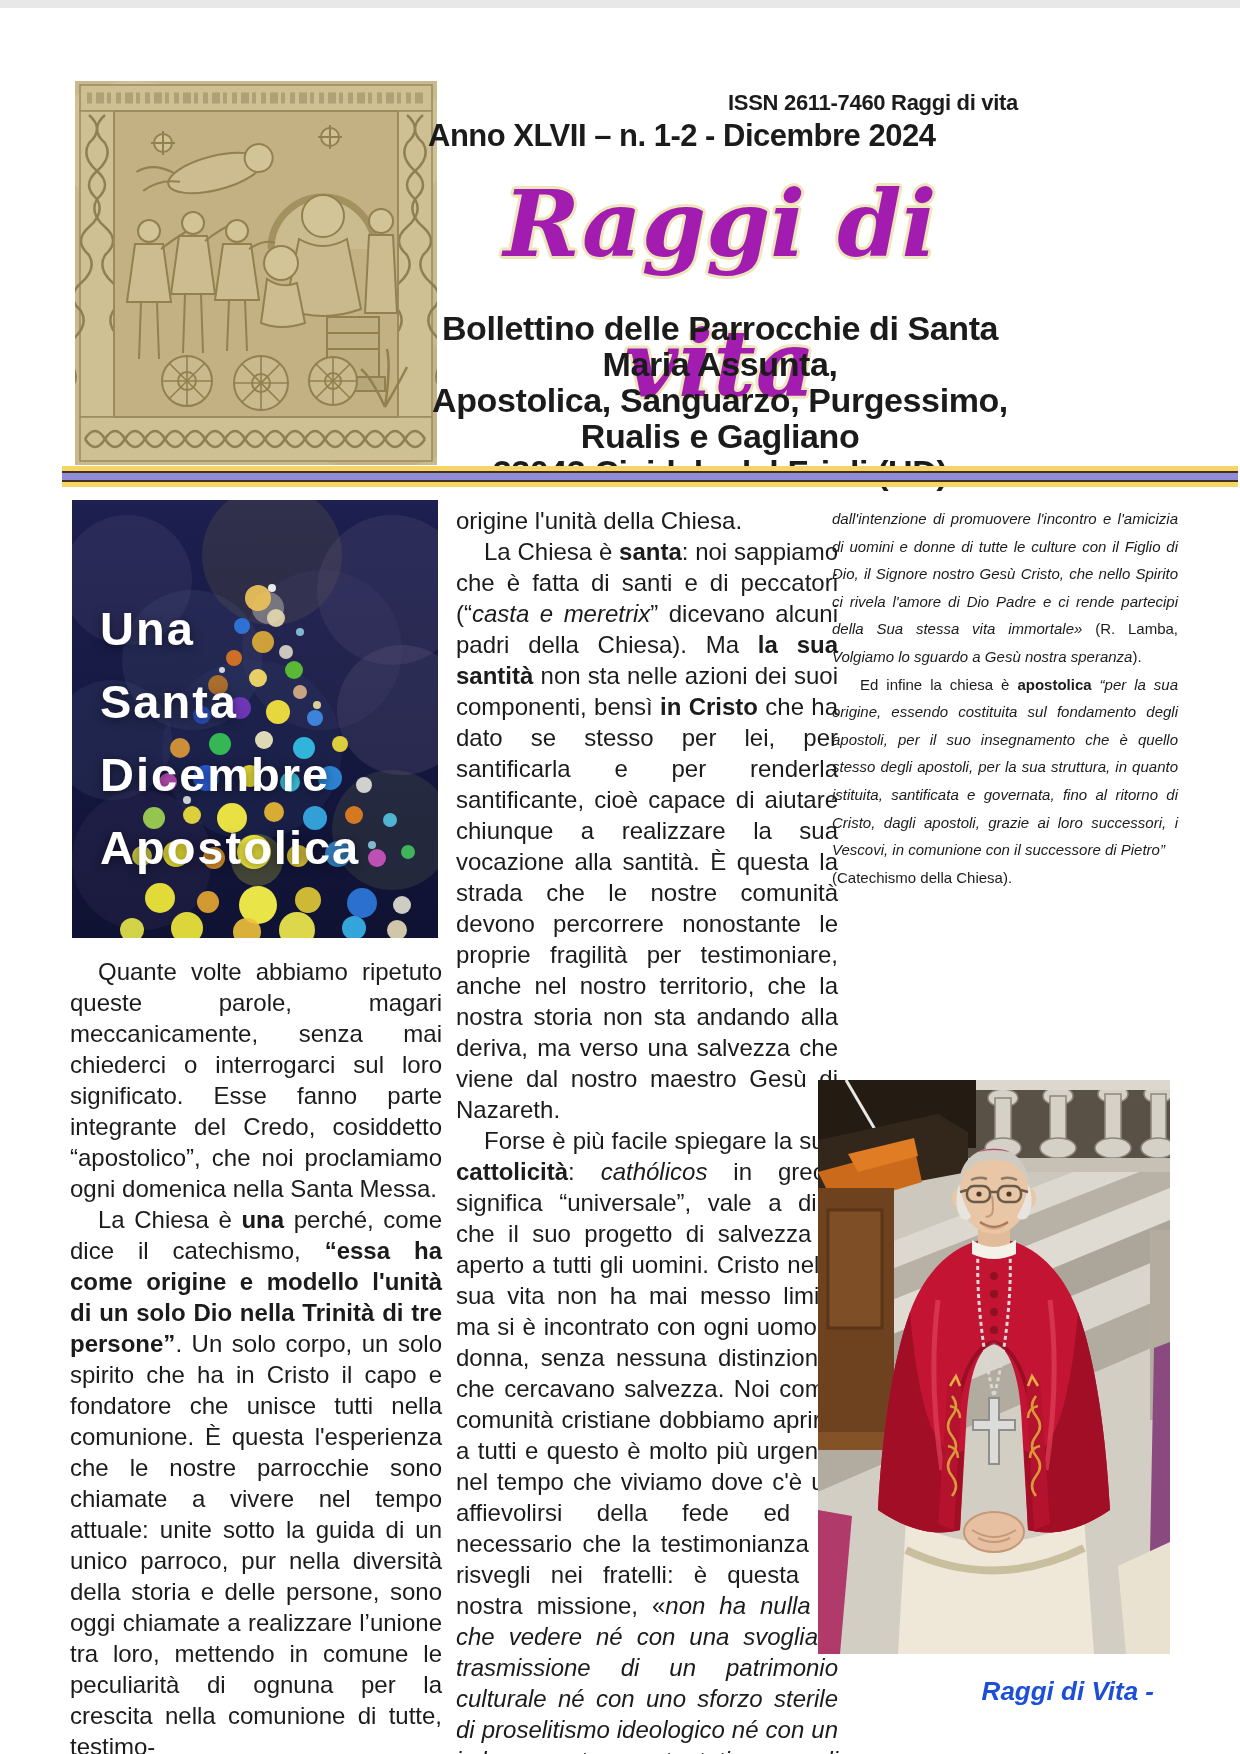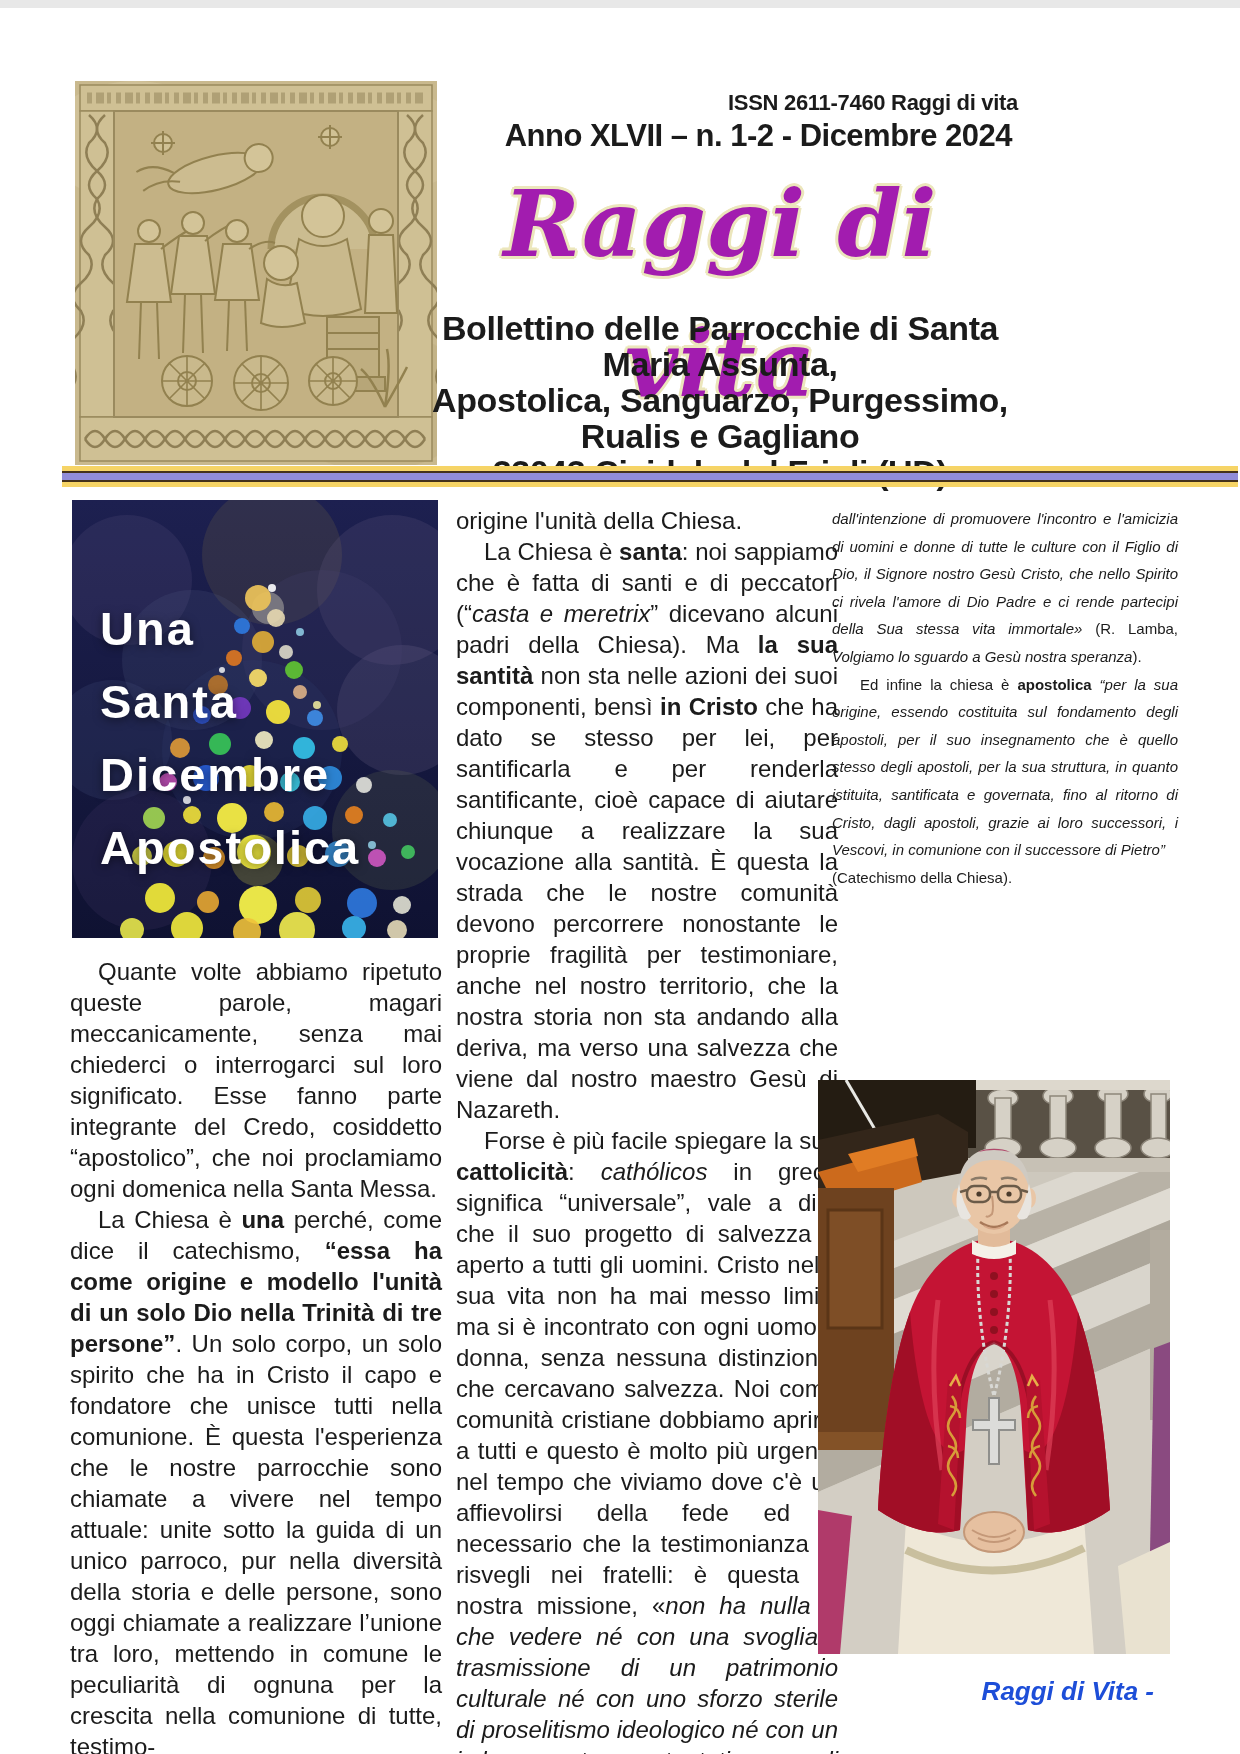--- a/index.html
+++ b/index.html
@@ -3,21 +3,21 @@
 <meta charset="utf-8">
 <style>
   html,body{margin:0;padding:0;background:#e8e8e8;}
   .page{position:relative;width:1240px;height:1754px;background:#ffffff;margin:8px auto;
         font-family:"Liberation Sans",sans-serif;color:#1b1b1b;overflow:hidden;}
 
   
   .relief{position:absolute;left:75px;top:73px;width:362px;height:384px;}
   .issn{position:absolute;left:440px;top:82px;width:578px;text-align:right;
         font-weight:bold;font-size:22px;letter-spacing:-0.3px;}
-  .edition{position:absolute;left:428px;top:110px;width:584px;text-align:right;
+  .edition{position:absolute;left:428px;top:110px;width:584px;text-align:left;
         font-weight:bold;font-size:31px;letter-spacing:-0.5px;}
   .masthead{position:absolute;left:418px;top:146px;width:604px;text-align:center;
         font-family:"DejaVu Serif",serif;font-style:italic;font-weight:bold;
         font-size:92px;line-height:140px;color:#a21caf;
         text-shadow:-2px -2px 0 #ece6bc, 2px -2px 0 #ece6bc, -2px 2px 0 #ece6bc,
                      2px 2px 0 #ece6bc, 0 3px 0 #ece6bc, 0 -3px 0 #ece6bc,
                      3px 0 0 #ece6bc, -3px 0 0 #ece6bc;}
   .subtitle{position:absolute;left:424px;top:302px;width:592px;text-align:center;
         font-weight:bold;font-size:34px;line-height:36px;letter-spacing:-0.4px;}
 

